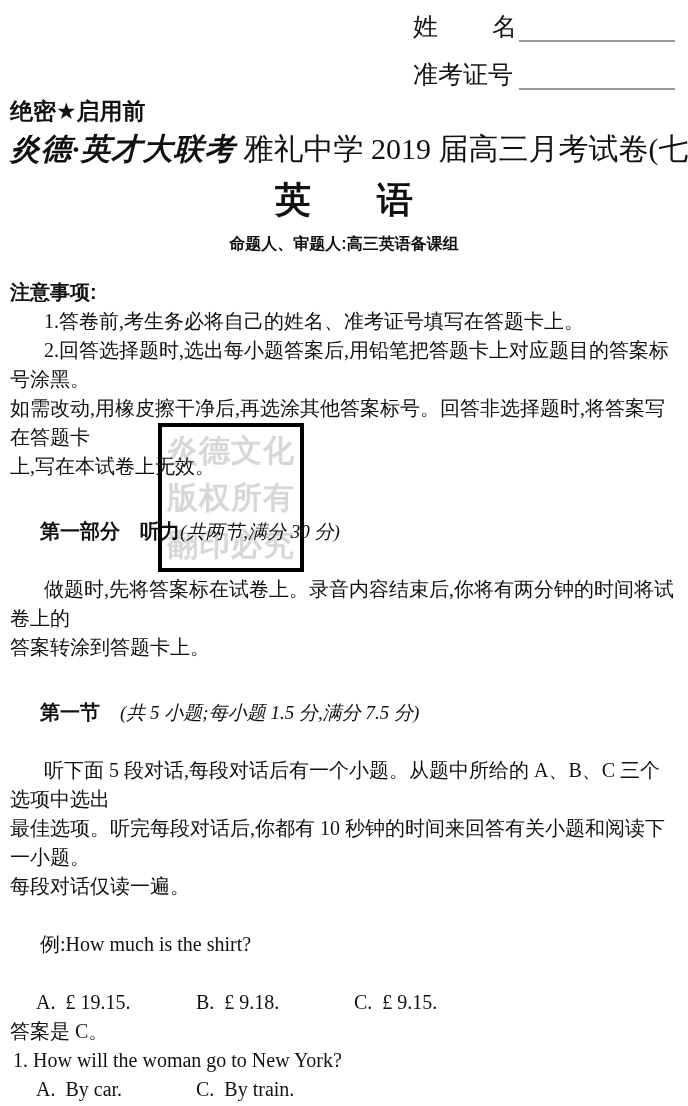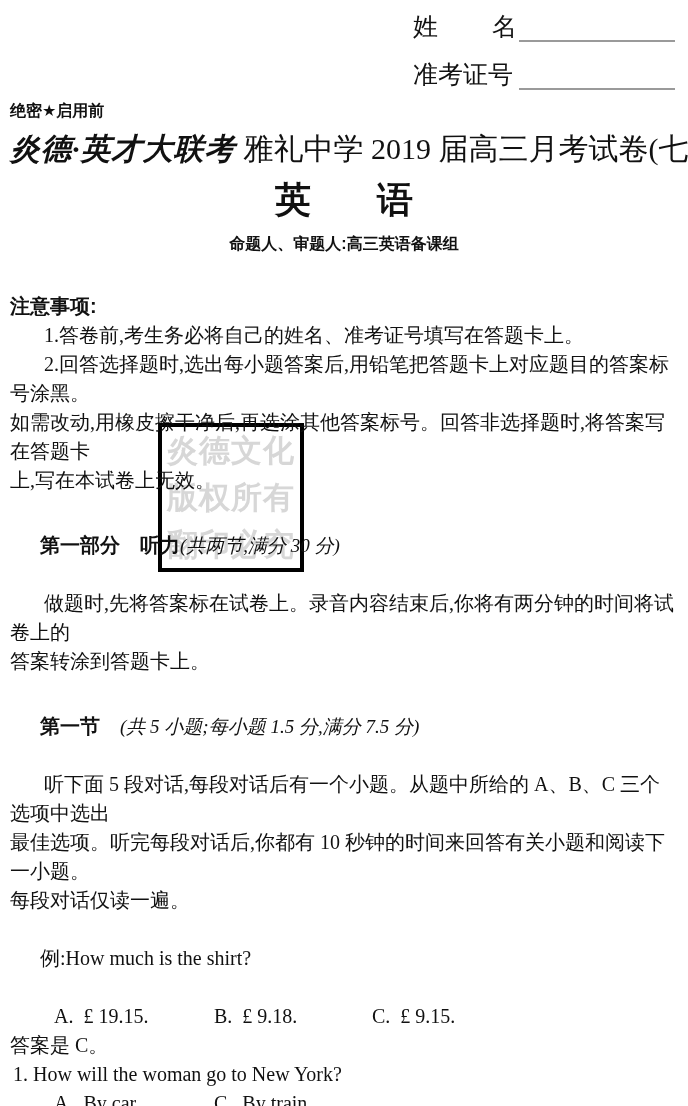--- a/index.html
+++ b/index.html
@@ -16,33 +16,33 @@
   }
   .content{position:relative;z-index:1;}
   
   .hdr-fields{position:absolute;top:10px;right:13px;z-index:1;}
   .fld-row{display:flex;align-items:flex-end;margin-bottom:16px;}
   .fld-label{display:inline-flex;justify-content:space-between;width:104px;font-size:25px;line-height:30px;}
   .fld-line{display:inline-block;width:156px;height:30px;border-bottom:2px solid #9a9a9a;margin-left:2px;}
   
   .hei{font-family:"Liberation Sans","DejaVu Sans",sans-serif;font-weight:bold;}
   .kai{font-style:italic;}
-  .secrecy{font-size:16px;line-height:22px;}
+  .secrecy{font-size:23px;line-height:22px;}
   .title{margin:6px 0 0 0;text-align:center;font-size:30px;line-height:42px;font-weight:normal;white-space:nowrap;}
   .title .script{font-weight:bold;font-style:italic;letter-spacing:1px;margin-right:8px;}
   .subject{margin:10px 0 0 0;text-align:center;font-size:36px;line-height:40px;}
   .subject .gap{margin-left:66px;}
   .setters{margin-top:12px;text-align:center;font-size:16px;line-height:24px;}
-  .notice-heading{margin-top:36px;}
+  .notice-heading{margin-top:22px;}
   .line{line-height:29px;white-space:pre-wrap;}
   .indent{text-indent:34px;}
   .part-heading{margin-top:7px;}
   .part-heading .kai{font-size:19px;}
   .qline{margin-left:3px;}
-  .opt-row{display:grid;grid-template-columns:160px 158px auto;margin-left:44px;}
+  .opt-row{display:grid;grid-template-columns:160px 158px auto;margin-left:26px;}
   
   .watermark{
     position:absolute;left:158px;top:423px;width:138px;height:141px;
     border:4px solid #000000;z-index:0;
     display:flex;flex-direction:column;justify-content:space-around;align-items:center;
     color:#d7d7d7;font-family:"Liberation Sans","DejaVu Sans",sans-serif;
     font-weight:bold;font-size:31px;line-height:33px;letter-spacing:1px;
   }
 </style>
 </head>

